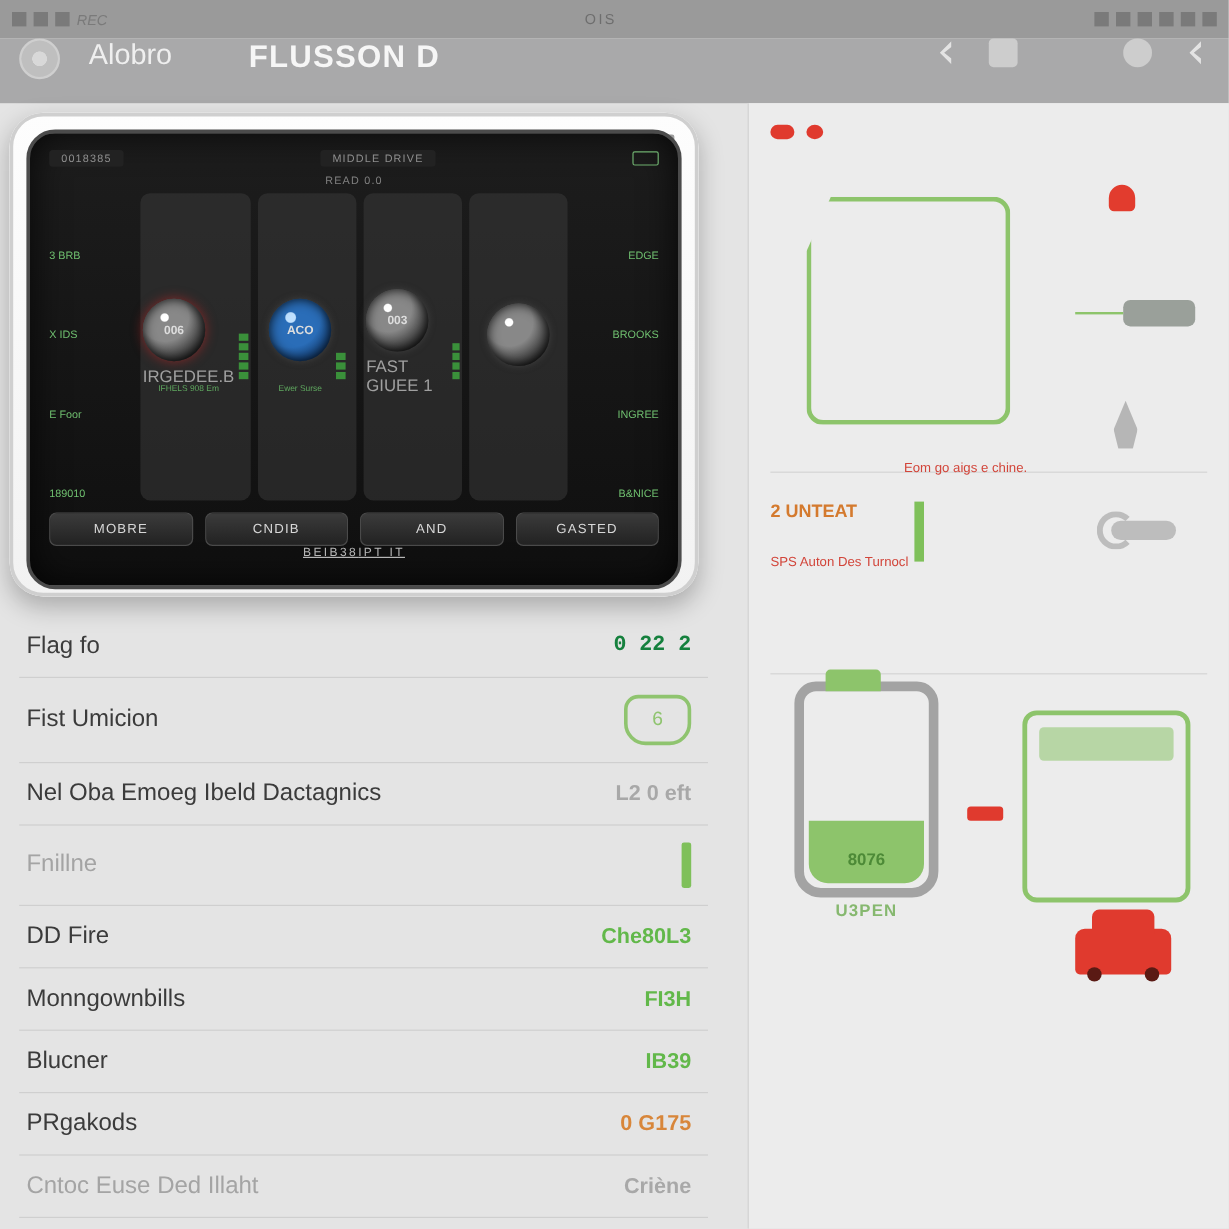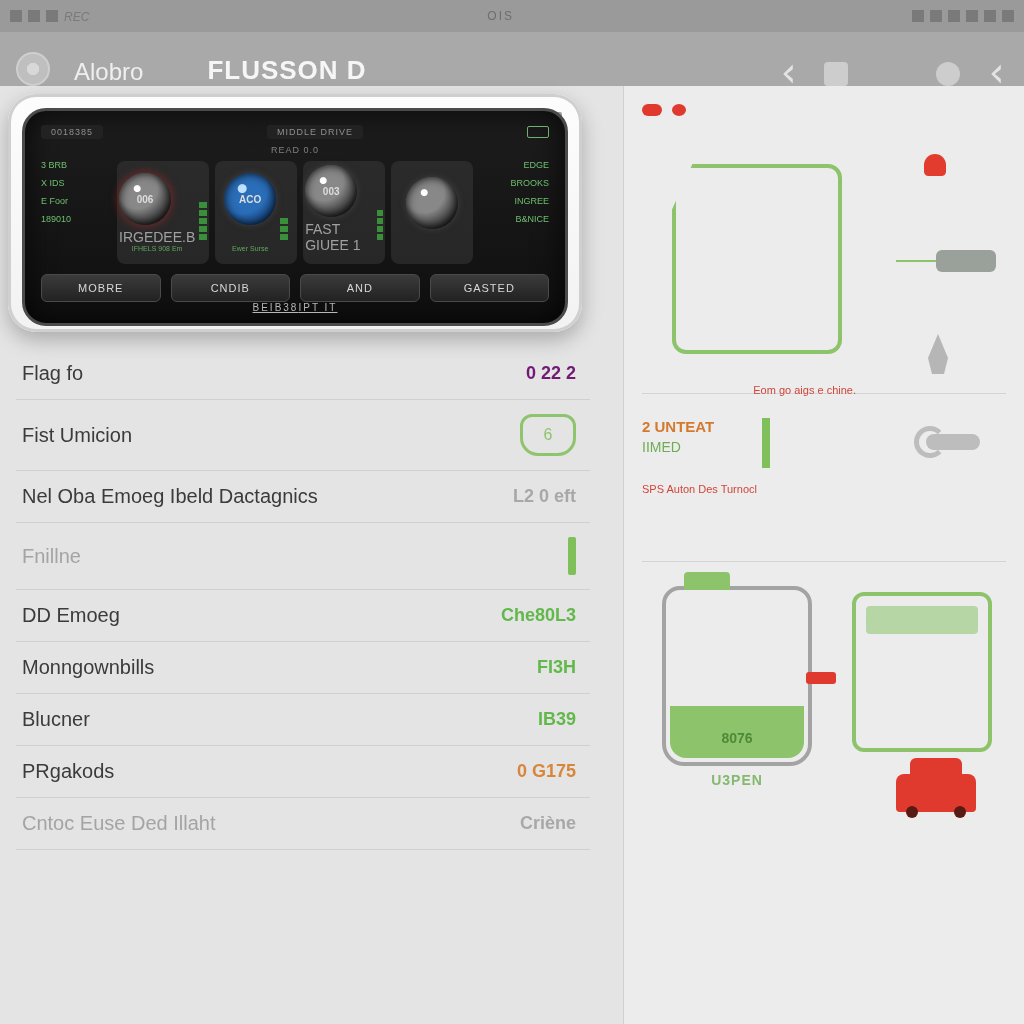--- a/index.html
+++ b/index.html
@@ -11,21 +11,21 @@
   }
   .statusbar {
     height: 32px; background: #9a9a9a;
     display: flex; align-items: center; justify-content: space-between;
     padding: 0 10px; color: #6e6e6e; font-size: 12px;
   }
   .statusbar .icons { display:flex; gap:6px; }
   .statusbar .icons span { width:12px; height:12px; background:#7a7a7a; display:inline-block;font-style:italic; }
   .topbar {
     height: 54px; background: #a9a9aa;
-    display: flex; align-items: flex-end; gap: 24px;
+    display: flex; align-items: flex-start; gap: 24px;
     padding: 0 16px;
   }
   .topbar .logo {
     width: 34px; height: 34px; border-radius: 50%;
     background: radial-gradient(circle,#d8d8d8 28%, transparent 30%),
                 linear-gradient(#bfbfbf,#bfbfbf);
     border:2px solid #cfcfcf;
   }
   .topbar .appname { color:#efefef; font-size:24px; font-weight:500; }
   .topbar .title { color:#f6f6f6; font-size:26px; font-weight:700; letter-spacing:1px; margin-left:40px;}
@@ -42,32 +42,32 @@
     background: linear-gradient(#fdfdfd,#f2f2f2);
     border-radius: 28px;
     padding:14px 14px 6px 14px;
     box-shadow: 0 8px 20px rgba(0,0,0,.25), inset 0 0 0 3px #cfcfcf;
   }
   .devicecard .bar-icon { float:right; width:20px; height:10px; background:linear-gradient(#999,#bbb); margin:4px 6px 0 0; border-radius:2px;}
   .screen {
     background: linear-gradient(#1d1d1d,#0f0f0f);
     border-radius: 24px;
     border: 3px solid #4b4b4b;
-    padding: 14px 16px 10px 16px;
+    padding: 14px 16px 22px 16px;
     color:#9cd69c;
     position:relative;
     box-shadow: inset 0 0 30px rgba(0,0,0,.8);
   }
   .screen .toprow { display:flex; justify-content:space-between; align-items:center; margin-bottom:6px;}
   .screen .toprow .pill { font-size:9px; color:#8f8f8f; background:#222; padding:2px 10px; border-radius:3px; letter-spacing:1px;}
   .screen .toprow .bat { width:22px; height:12px; border:1px solid #6faf6f; border-radius:2px;}
   .screen .subtitle { text-align:center; font-size:9px; color:#808080; letter-spacing:1px; margin-bottom:6px;}
   .gauges { display:flex; justify-content:space-between; align-items:stretch; gap:6px;}
   .sidecol { display:flex; flex-direction:column; gap:8px; font-size:9px; color:#6fbf6f; width:70px;}
-  .sidecol div { line-height:1.1; }
+  .sidecol div { line-height:1.1;margin-top:48px; }
   .gaugeblock { flex:1; display:flex; gap:4px; align-items:center; justify-content:center; background:rgba(60,60,60,.5); border-radius:8px; padding:4px 2px;}
   .dial {
     width:52px; height:52px; border-radius:50%;
     background: radial-gradient(circle at 35% 30%, #fff 0 6%, #888 8% 40%, #222 80%);
     box-shadow: inset 0 0 10px rgba(0,0,0,.9), 0 0 6px rgba(80,80,80,.6);
     display:flex; align-items:center; justify-content:center;
     color:#ddd; font-size:10px; font-weight:600;
   }
   .dial.blue { background: radial-gradient(circle at 35% 30%, #bfe0ff 0 8%, #2a6db8 10% 50%, #0a2a55 90%);}
   .dial.red  { box-shadow: inset 0 0 10px rgba(0,0,0,.9), 0 0 10px rgba(200,40,40,.6);}
@@ -87,21 +87,21 @@
   .list { margin-top:16px;padding-left:16px; }
   .row {
     display:flex; justify-content:space-between; align-items:center;
     padding: 14px 14px 14px 6px;
     border-bottom:1px solid #cfcfcf;
   }
   .row .label { font-size:20px; color:#3b3b3b; font-weight:500; }
   .row.muted .label { color:#a4a4a4; }
   .row .val { font-size:18px; font-weight:600; }
   .val.green { color:#62b84a; }
-  .val.red { color:#701a75; font-weight:700; }
+  .val.red { color:#15803d; font-weight:700;font-family:Liberation Mono, monospace; }
   .val.grey { color:#a8a8a8; }
   .val.orange { color:#d8863a; }
   .val-icon {
     width:56px; height:42px; border:3px solid #8fc46f; border-radius:12px 12px 18px 18px;
     display:flex; align-items:center; justify-content:center; color:#8fc46f; font-size:16px;
   }
   .val-bar { width:8px; height:38px; background:#7fc05a; border-radius:2px; }
   
   .rpanel-top { height:28px; display:flex; gap:10px; align-items:center; margin-bottom:30px;}
   .dot { width:20px; height:12px; background:#e03a2e; border-radius:10px;}
@@ -123,22 +123,22 @@
   .section2 { position:relative; height:150px; border-bottom:1px solid #d4d4d4; padding:6px 0 20px 0;}
   .section2 .title2 { color:#d47a2e; font-size:15px; font-weight:600; }
   .section2 .sub2 { color:#6fad53; font-size:14px; margin-top:4px;}
   .section2 .cap2 { color:#d2453a; font-size:11px; margin-top:28px;}
   .wrench { position:absolute; right:18px; top:6px; width:70px; height:48px; }
   .wrench::before{content:"";position:absolute;width:54px;height:16px;background:#bdbdbd;border-radius:8px;top:16px;left:8px;}
   .wrench::after{content:"";position:absolute;width:22px;height:22px;border:5px solid #bdbdbd;border-radius:50%;left:-4px;top:8px;border-right-color:transparent;}
   .green-stick{position:absolute; left:120px; top:6px; width:8px; height:50px; background:#7fc05a;}
   .section3 { position:relative; height:260px; padding-top:14px;}
   .jug {
-    position:absolute; left:20px; top:24px; width:150px; height:180px;
-    border:4px solid #a3a3a3; border-radius:18px 18px 22px 22px;
+    position:absolute; left:20px; top:6px; width:120px; height:180px;
+    border:8px solid #a3a3a3; border-radius:18px 18px 22px 22px;
   }
   .jug .fill { position:absolute; bottom:4px; left:4px; right:4px; height:52px; background:#8dc46b; border-radius:0 0 16px 16px;}
   .jug .cap3 { position:absolute; top:-18px; left:18px; width:46px; height:18px; background:#8dc46b; border-radius:4px 4px 0 0;}
   .jug .lbl { position:absolute; bottom:16px; width:100%; text-align:center; color:#4d8a37; font-size:14px; font-weight:600;}
   .jug .lbl2 { position:absolute; bottom:-26px; width:100%; text-align:center; color:#86b86f; font-size:14px; font-weight:600; letter-spacing:1px;}
   .screen3 {
     position:absolute; right:14px; top:30px; width:140px; height:160px;
     border:4px solid #8dc46b; border-radius:12px;
   }
   .screen3::before{ content:""; position:absolute; top:10px; left:10px; right:10px; height:28px; background:#8dc46b; opacity:.55; border-radius:4px;}
@@ -286,21 +286,21 @@
         </div>
         <div class="row">
           <div class="label">Nel Oba Emoeg Ibeld Dactagnics</div>
           <div class="val grey">L2 0 eft</div>
         </div>
         <div class="row muted">
           <div class="label">Fnillne</div>
           <div class="val-bar"></div>
         </div>
         <div class="row">
-          <div class="label">DD Emoeg</div>
+          <div class="label">DD Fire</div>
           <div class="val green">Che80L3</div>
         </div>
         <div class="row">
           <div class="label">Monngownbills</div>
           <div class="val green">FI3H</div>
         </div>
         <div class="row">
           <div class="label">Blucner</div>
           <div class="val green">IB39</div>
         </div>
@@ -322,21 +322,20 @@
     </div>
     <div class="diagram">
       <div class="box-outline"></div>
       <div class="bulb"></div>
       <div class="connector"></div>
       <div class="drip"></div>
       <div class="cap">Eom go aigs e chine.</div>
     </div>
     <div class="section2">
       <div class="title2">2 UNTEAT</div>
-      <div class="sub2">IIMED</div>
       <div class="green-stick"></div>
       <div class="wrench"></div>
       <div class="cap2">SPS Auton Des Turnocl</div>
     </div>
     <div class="section3">
       <div class="jug">
         <div class="cap3"></div>
         <div class="fill"></div>
         <div class="lbl">8076</div>
         <div class="lbl2">U3PEN</div>

